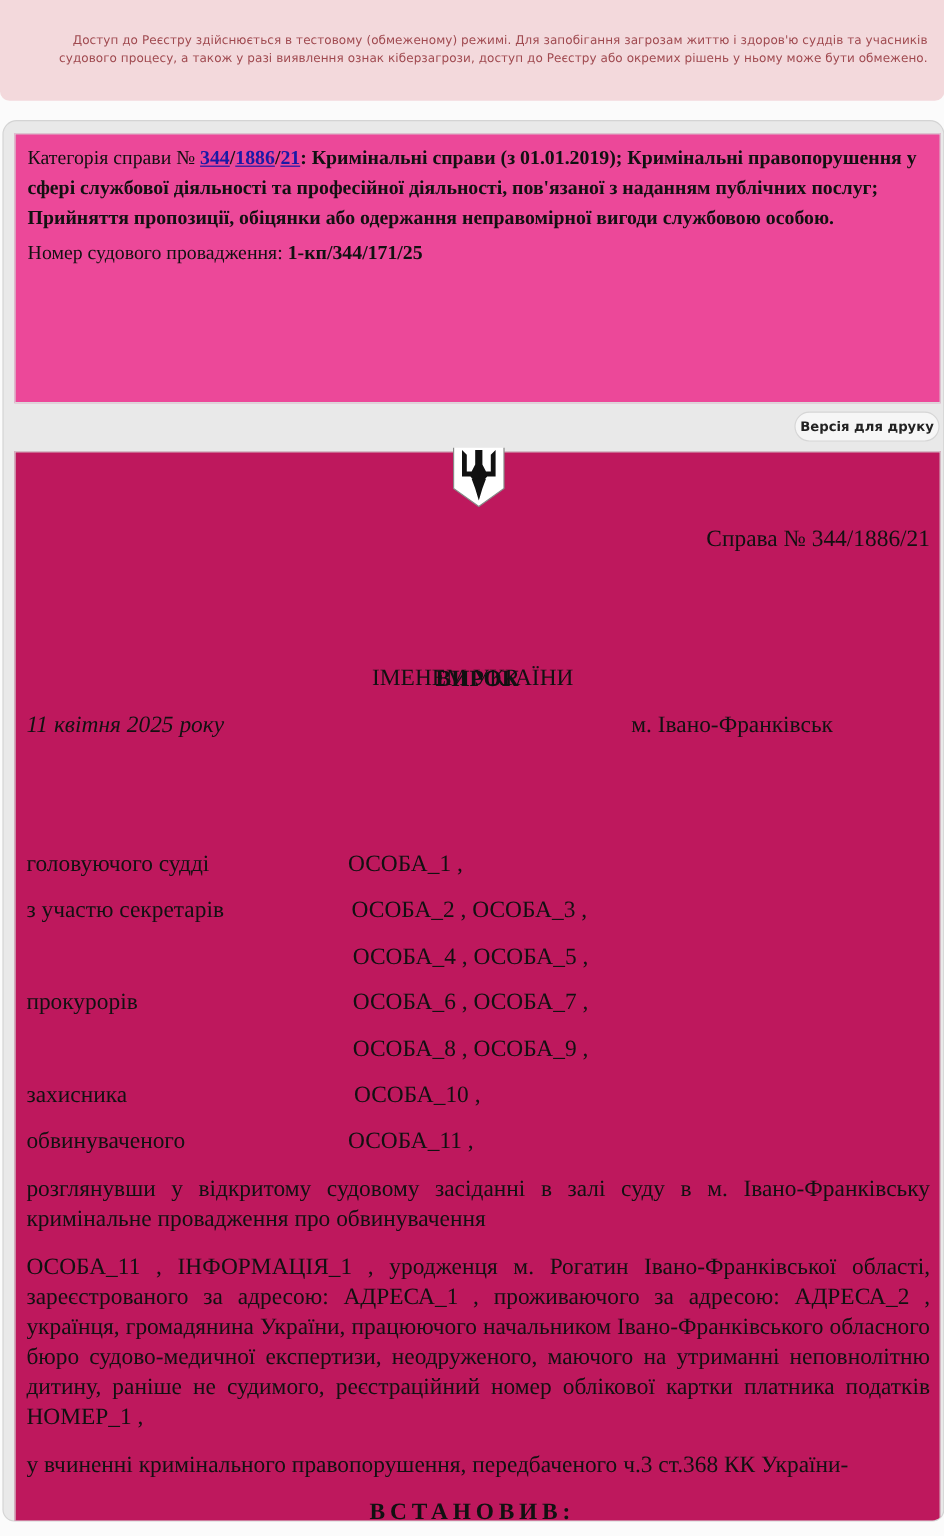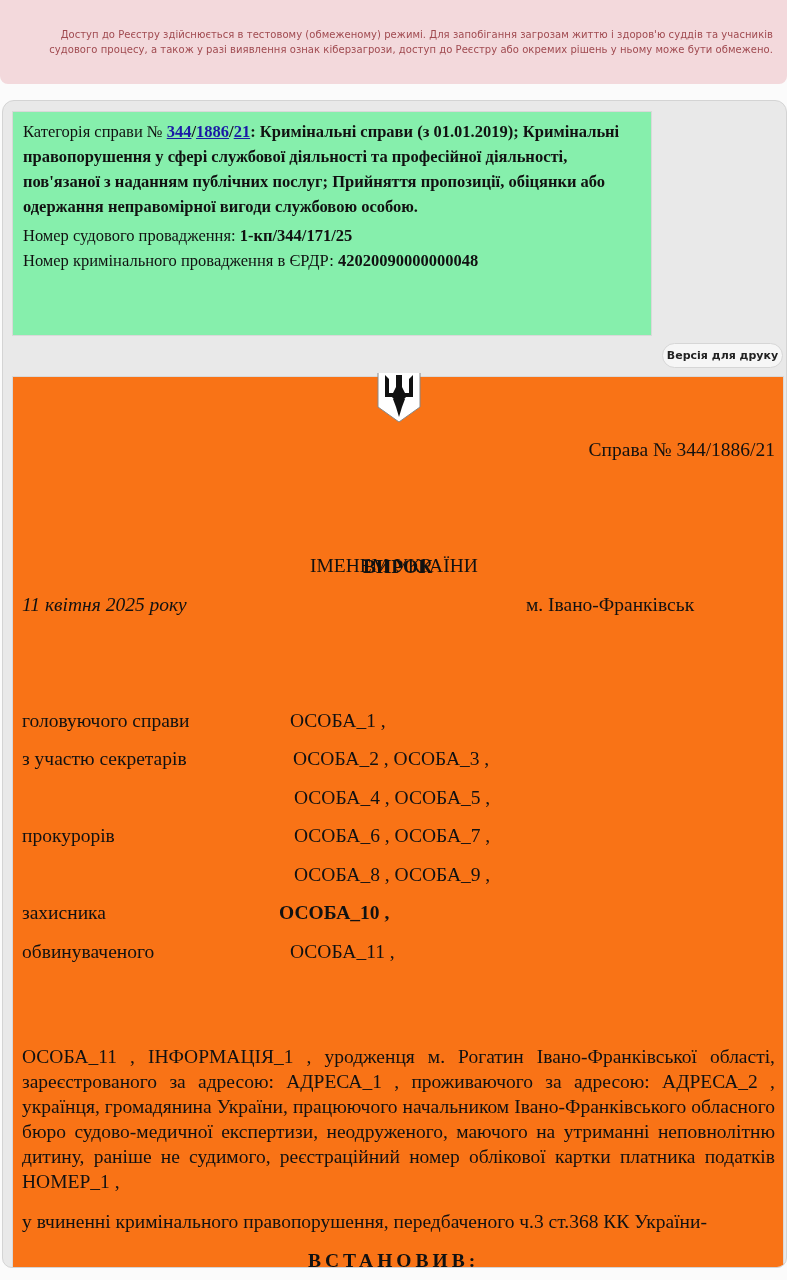--- a/index.html
+++ b/index.html
@@ -17,42 +17,42 @@
     color: #a04a50; text-align: right; letter-spacing: 0.05px;
   }
 
   .outer {
     position: absolute; left: 2px; top: 100px; width: 785px; height: 1168px;
     background: #e9e9e9; border: 1px solid #d4d4d4; border-radius: 12px 12px 10px 10px;
     overflow: hidden;
   }
 
   .info {
-    position: absolute; left: 9px; top: 10px; width: 640px; height: 225px;
-    background: #86efac; border: 1px solid #d9d9d9;
+    position: absolute; left: 9px; top: 10px; width: 772px; height: 225px;
+    background: #ec4899; border: 1px solid #d9d9d9;
     padding: 7px 10px 0 10px;
     font-size: 16.5px; line-height: 25px; color: #111;
   }
   .info p { margin: 0; }
   .info .gap { margin-top: 4px; }
   .info b { font-weight: bold; }
   .info a { color: #1a1aa6; font-weight: bold; text-decoration: underline; }
 
   .print-btn {
     position: absolute; left: 659px; top: 242px; width: 121px; height: 25px;
     background: #f6f6f6; border: 1px solid #d6d6d6; border-radius: 13px;
     font-family: "DejaVu Sans", sans-serif; font-size: 11px; font-weight: bold;
     color: #222; display: flex; align-items: center; justify-content: center;
     cursor: pointer;
     text-align: right;
   }
 
   .doc {
     position: absolute; left: 9px; top: 275px; width: 772px; height: 900px;
-    background: #f97316; border: 1px solid #d9d9d9;
+    background: #be185d; border: 1px solid #d9d9d9;
     font-size: 19.5px; color: #111;
   }
   .doc .abs { position: absolute; white-space: nowrap; }
 
   .coat {
     position: absolute; left: 362px; top: -4px; width: 48px; height: 50px;
   }
   .right { right: 8px; }
   .justify { position: absolute; left: 9px; right: 8px; text-align: justify; line-height: 25px; white-space: normal; }
   .justify.last-left { text-align-last: left; }
@@ -69,62 +69,59 @@
 
   <div class="info">
     <p>
       <span>Категорія справи №</span>
       <a href="#">344</a><b>/</b><a href="#">1886</a><b>/</b><a href="#">21</a><b>: Кримінальні справи (з 01.01.2019); Кримінальні правопорушення у сфері службової діяльності та професійної діяльності, пов'язаної з наданням публічних послуг; Прийняття пропозиції, обіцянки або одержання неправомірної вигоди службовою особою.</b>
     </p>
     <p class="gap">
       <span>Номер судового провадження:</span>
       <b>1-кп/344/171/25</b>
     </p>
-    <p>
-      <span>Номер кримінального провадження в ЄРДР:</span>
-      <b>42020090000000048</b>
-    </p>
   </div>
 
   <div class="print-btn">Версія для друку</div>
 
   <div class="doc">
     <svg class="coat" viewBox="0 0 48 50">
       <path d="M3 0 V34 L24 49 L45 34 V0" fill="#fff" stroke="#888" stroke-width="1"></path>
       <path d="M10 2 V24 H17 L24 32 L31 24 H38 V2 L34 6 V20 H30 L27 14 V2 H21 V14 L18 20 H14 V6 Z" fill="#111"></path>
       <path d="M24 2 L22 12 L24 26 L26 12 Z" fill="#111"></path>
       <path d="M18 26 H30 L27 34 L24 44 L21 34 Z" fill="#111"></path>
     </svg>
 
     <div class="abs right" style="top:62px;">Справа № 344/1886/21</div>
     <div class="abs" style="top:139px; left:350px; font-weight:bold;margin-top:40px;">ВИРОК</div>
     <div class="abs" style="top:178px; left:297px;">ІМЕНЕМ УКРАЇНИ</div>
     <div class="abs" style="top:217px; left:9px;font-style:italic;">11 квітня 2025 року</div>
     <div class="abs" style="top:217px; left:513px;">м. Івано-Франківськ</div>
 
 
-    <div class="abs" style="top:333px; left:9px;">головуючого справи</div>
+    <div class="abs" style="top:333px; left:9px;">головуючого судді</div>
     <div class="abs" style="top:333px; left:277px;">ОСОБА_1 ,</div>
 
     <div class="abs" style="top:371px; left:9px;">з участю секретарів</div>
     <div class="abs" style="top:371px; left:280px;">ОСОБА_2 , ОСОБА_3 ,</div>
 
     <div class="abs" style="top:410px; left:281px;">ОСОБА_4 , ОСОБА_5 ,</div>
 
     <div class="abs" style="top:448px; left:9px;">прокурорів</div>
     <div class="abs" style="top:448px; left:281px;">ОСОБА_6 , ОСОБА_7 ,</div>
 
     <div class="abs" style="top:487px; left:281px;">ОСОБА_8 , ОСОБА_9 ,</div>
 
     <div class="abs" style="top:525px; left:9px;">захисника</div>
-    <div class="abs" style="top:525px; left:266px;font-weight:bold;">ОСОБА_10 ,</div>
+    <div class="abs" style="top:525px; left:282px;">ОСОБА_10 ,</div>
 
     <div class="abs" style="top:564px; left:9px;">обвинуваченого</div>
     <div class="abs" style="top:564px; left:277px;">ОСОБА_11 ,</div>
 
+    <div class="justify last-left" style="top:602px;">розглянувши у відкритому судовому засіданні в залі суду в м. Івано-Франківську кримінальне провадження про обвинувачення</div>
 
     <div class="justify last-left" style="top:667px;">ОСОБА_11 , ІНФОРМАЦІЯ_1 , уродженця м. Рогатин Івано-Франківської області, зареєстрованого за адресою: АДРЕСА_1 , проживаючого за адресою: АДРЕСА_2 , українця, громадянина України, працюючого начальником Івано-Франківського обласного бюро судово-медичної експертизи, неодруженого, маючого на утриманні неповнолітню дитину, раніше не судимого, реєстраційний номер облікової картки платника податків НОМЕР_1 ,</div>
 
     <div class="abs" style="top:834px; left:9px;">у вчиненні кримінального правопорушення, передбаченого  ч.3 ст.368 КК України-</div>
 
     <div class="abs spaced" style="top:873px; left:295px;">ВСТАНОВИВ:</div>
   </div>
 </div>
 
 </body></html>

